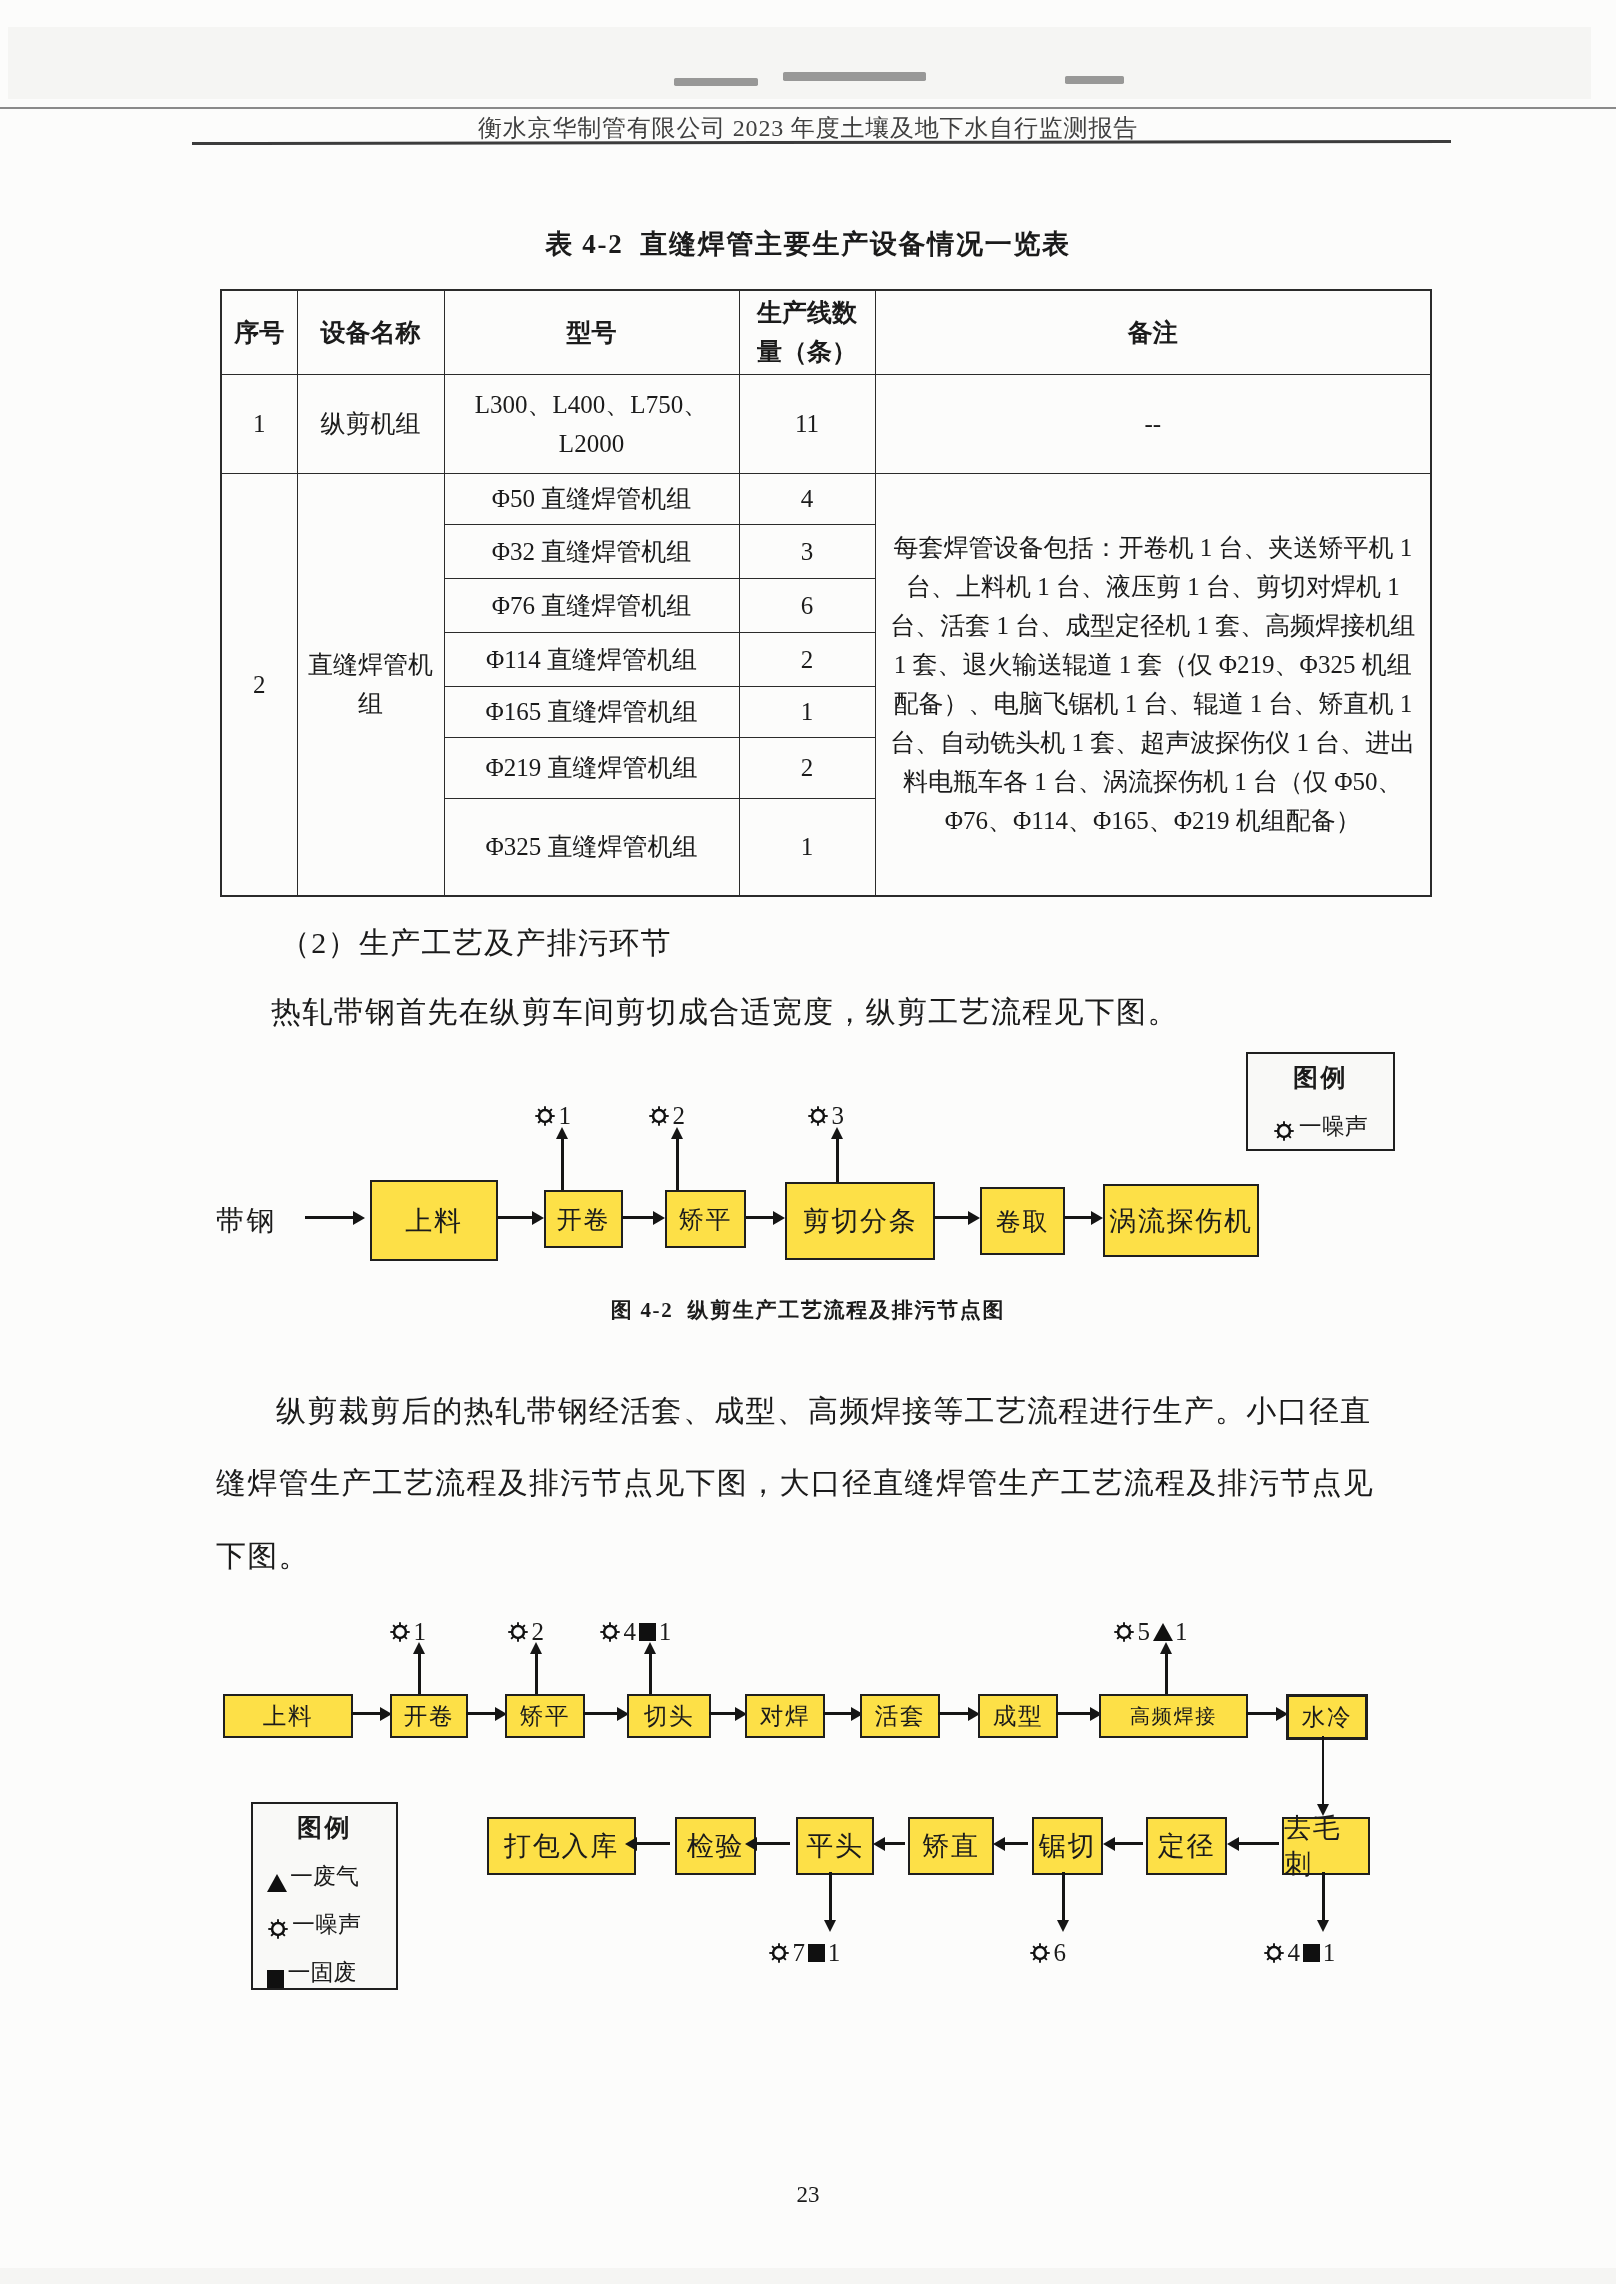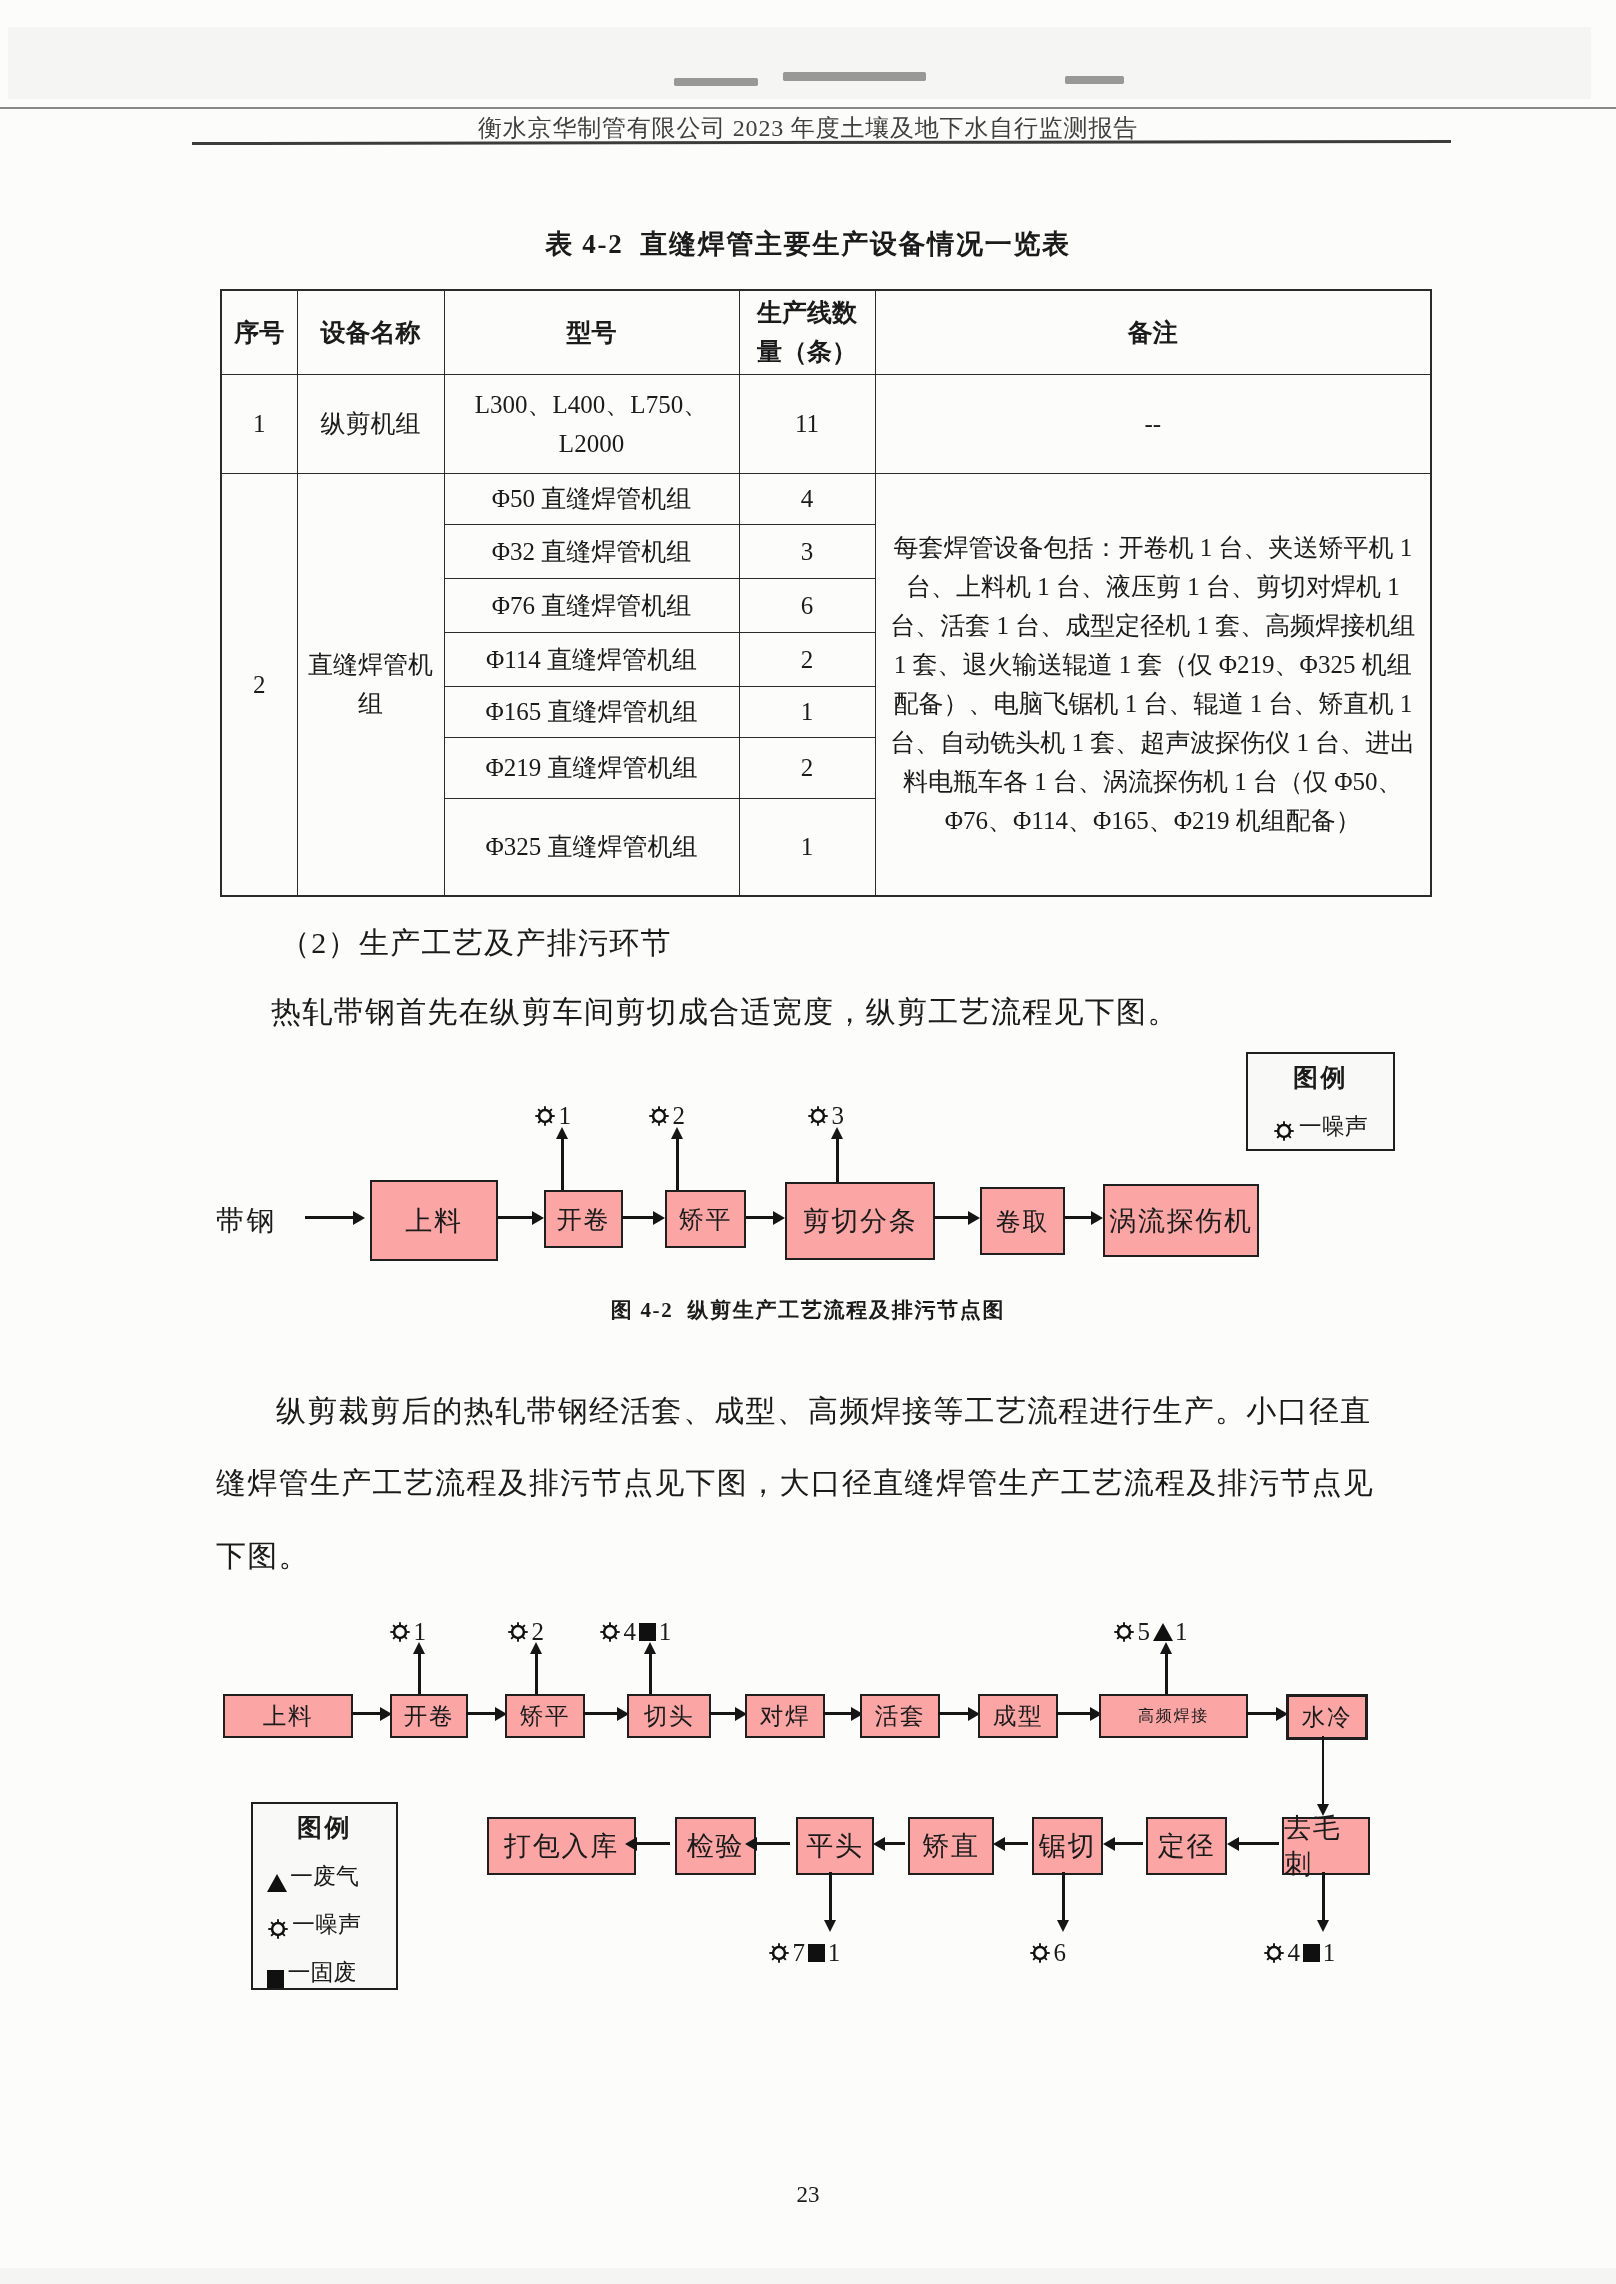--- a/index.html
+++ b/index.html
@@ -36,21 +36,21 @@
   td.remark-long{
     text-align:justify;line-height:41px;padding:5px 11.8px;font-size:25px;
   }
   td.name-cell{padding:1.7px 15px;}
 
   
   .body-text{font-size:30px;letter-spacing:1.3px;}
 
   
   .fbox{
-    position:absolute;border:2.5px solid #1f1f1f;background:#fca5a5;
+    position:absolute;border:2.5px solid #1f1f1f;background:#fde047;
     display:flex;align-items:center;justify-content:center;
     font-size:25px;letter-spacing:1.7px;
   }
   .fbox.big{font-size:27px;}
   .fbox.bold{border-width:3.4px;}
   .harrow{position:absolute;background:#151515;height:3.4px;}
   .harrow.head-r::after{
     content:"";position:absolute;right:-11px;top:50%;transform:translateY(-50%);
     border-left:12.6px solid #151515;border-top:7.6px solid transparent;border-bottom:7.6px solid transparent;
   }
@@ -354,21 +354,21 @@
   <div class="fbox" style="left:505px;top:1694px;width:76px;height:40px;font-size:23.6px;">矫平</div>
   <div class="harrow head-r" style="left:583px;top:1712px;width:35px;"></div>
   <div class="fbox" style="left:627px;top:1694px;width:80px;height:40px;font-size:23.6px;">切头</div>
   <div class="harrow head-r" style="left:709px;top:1712px;width:27px;"></div>
   <div class="fbox" style="left:745px;top:1694px;width:76px;height:40px;font-size:23.6px;">对焊</div>
   <div class="harrow head-r" style="left:823px;top:1712px;width:29px;"></div>
   <div class="fbox" style="left:860px;top:1694px;width:76px;height:40px;font-size:23.6px;">活套</div>
   <div class="harrow head-r" style="left:938px;top:1712px;width:31px;"></div>
   <div class="fbox" style="left:978px;top:1694px;width:76px;height:40px;font-size:23.6px;">成型</div>
   <div class="harrow head-r" style="left:1056px;top:1712px;width:35px;"></div>
-  <div class="fbox" style="left:1099px;top:1694px;width:145px;height:40px;font-size:16px;">高频焊接</div>
+  <div class="fbox" style="left:1099px;top:1694px;width:145px;height:40px;font-size:20px;">高频焊接</div>
   <div class="harrow head-r" style="left:1246px;top:1712px;width:31px;"></div>
   <div class="fbox bold" style="left:1286px;top:1694px;width:76px;height:40px;font-size:23.6px;">水冷</div>
 
   <div class="varrow head-d" style="left:1322px;top:1736px;height:69px;width:1.7px;"></div>
 
   <div class="fbox big" style="left:487px;top:1817px;width:145px;height:54px;">打包入库</div>
   <div class="harrow head-l" style="left:636px;top:1842px;width:34px;"></div>
   <div class="fbox big" style="left:675px;top:1817px;width:77px;height:54px;">检验</div>
   <div class="harrow head-l" style="left:756px;top:1842px;width:34px;"></div>
   <div class="fbox big" style="left:796px;top:1817px;width:74px;height:54px;">平头</div>

